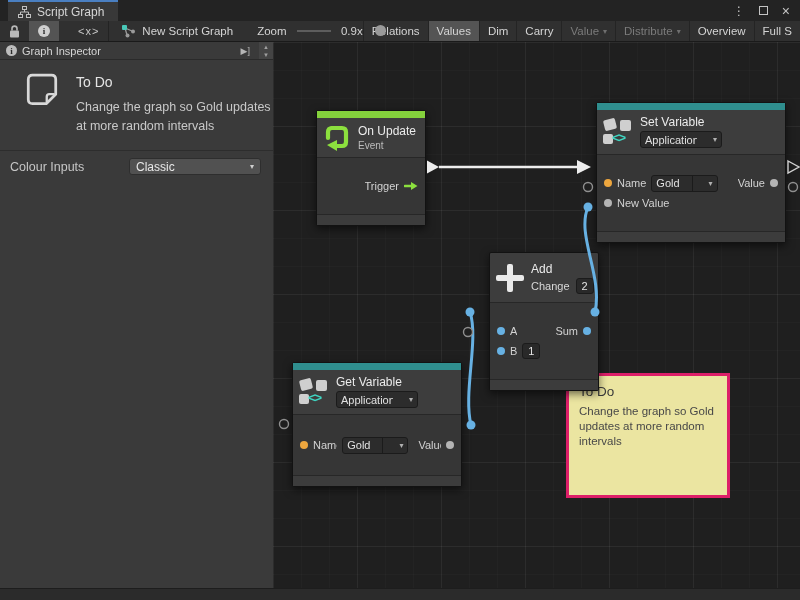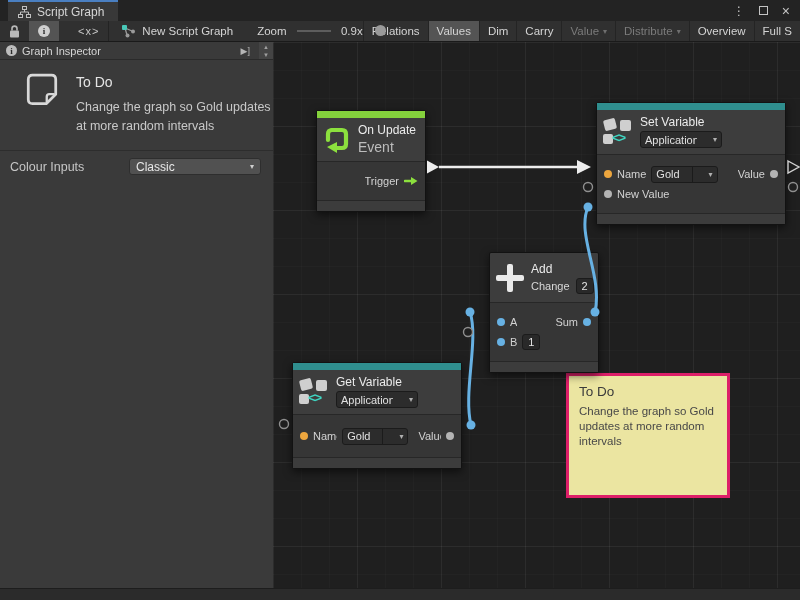--- a/index.html
+++ b/index.html
@@ -67,22 +67,22 @@
 
   .wires { position:absolute; inset:0; pointer-events:none; z-index:5; }
 
   
   .node { position:absolute; background:#3d3d3d; border:1px solid #121212; border-radius:2px;
           box-shadow:0 3px 9px rgba(0,0,0,.55); z-index:2; }
   .colorbar { height:7px; }
   .nheader { display:flex; align-items:center; gap:7px; padding:5px 7px 6px 6px; }
   .ncol { display:flex; flex-direction:column; gap:2px; min-width:0; }
   .ntitle { font-size:12px; color:#ececec; white-space:nowrap; }
-  .nsub { font-size:14px; color:#bdbdbd; }
-  .nbody { border-top:1px solid #272727; background:#363636; padding:9px 0;text-align:center; }
+  .nsub { font-size:10px; color:#bdbdbd; }
+  .nbody { border-top:1px solid #272727; background:#363636; padding:18px 0;text-align:center; }
   .nfooter { border-top:1px solid #272727; background:#3c3c3c; height:11px; }
   .prow { display:flex; align-items:center; height:20px; padding:0 7px; font-size:11px; color:#d2d2d2; gap:5px; }
   .prow .sp { flex:1; }
   .plabel { white-space:nowrap; overflow:hidden; }
   .dot { width:8px; height:8px; border-radius:50%; flex:0 0 auto; }
   .dot.blue { background:#67b1e3; } .dot.orange { background:#eda63e; } .dot.gray { background:#b4b4b4; }
   .vbox { background:#292929; border:1px solid #1b1b1b; border-radius:3px; padding:0 5px; height:16px;
           display:flex; align-items:center; font-size:11px; color:#e4e4e4; }
   .ddown { background:#2c2c2c; border:1px solid #1b1b1b; border-radius:3px; height:17px;
            display:flex; align-items:center; padding:0 4px; font-size:11px; color:#e0e0e0; gap:12px; max-width:82px; }

